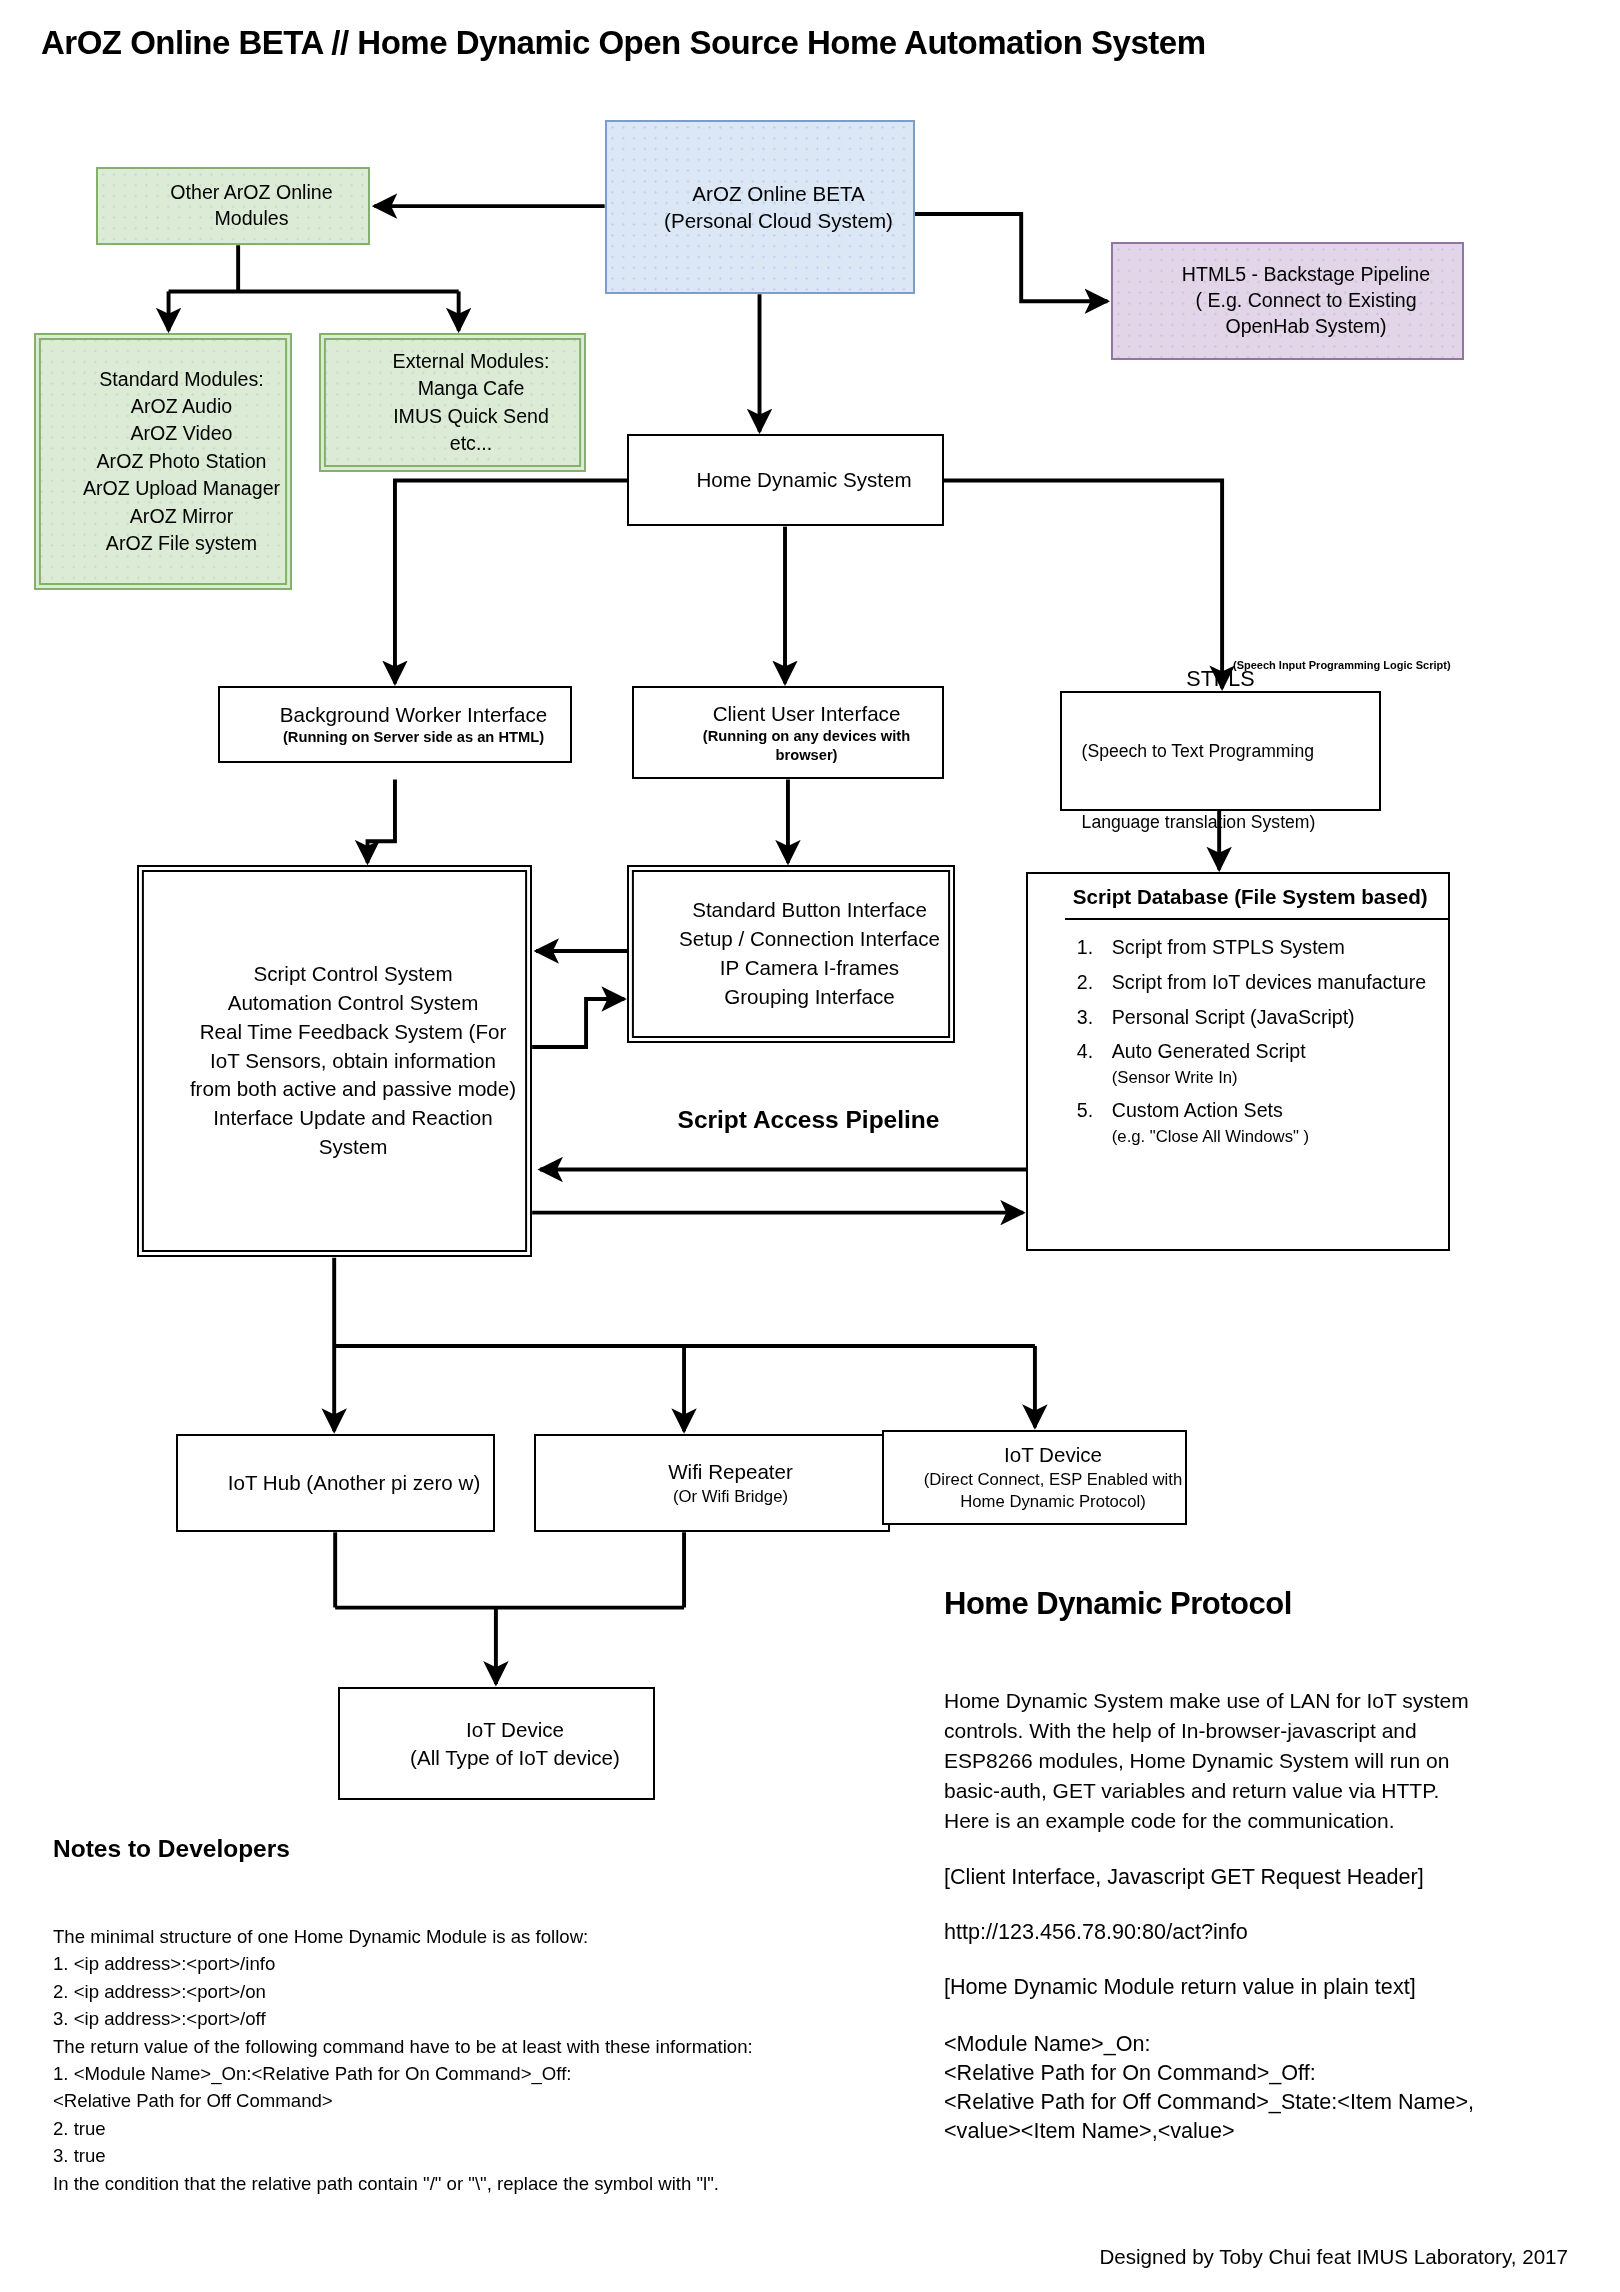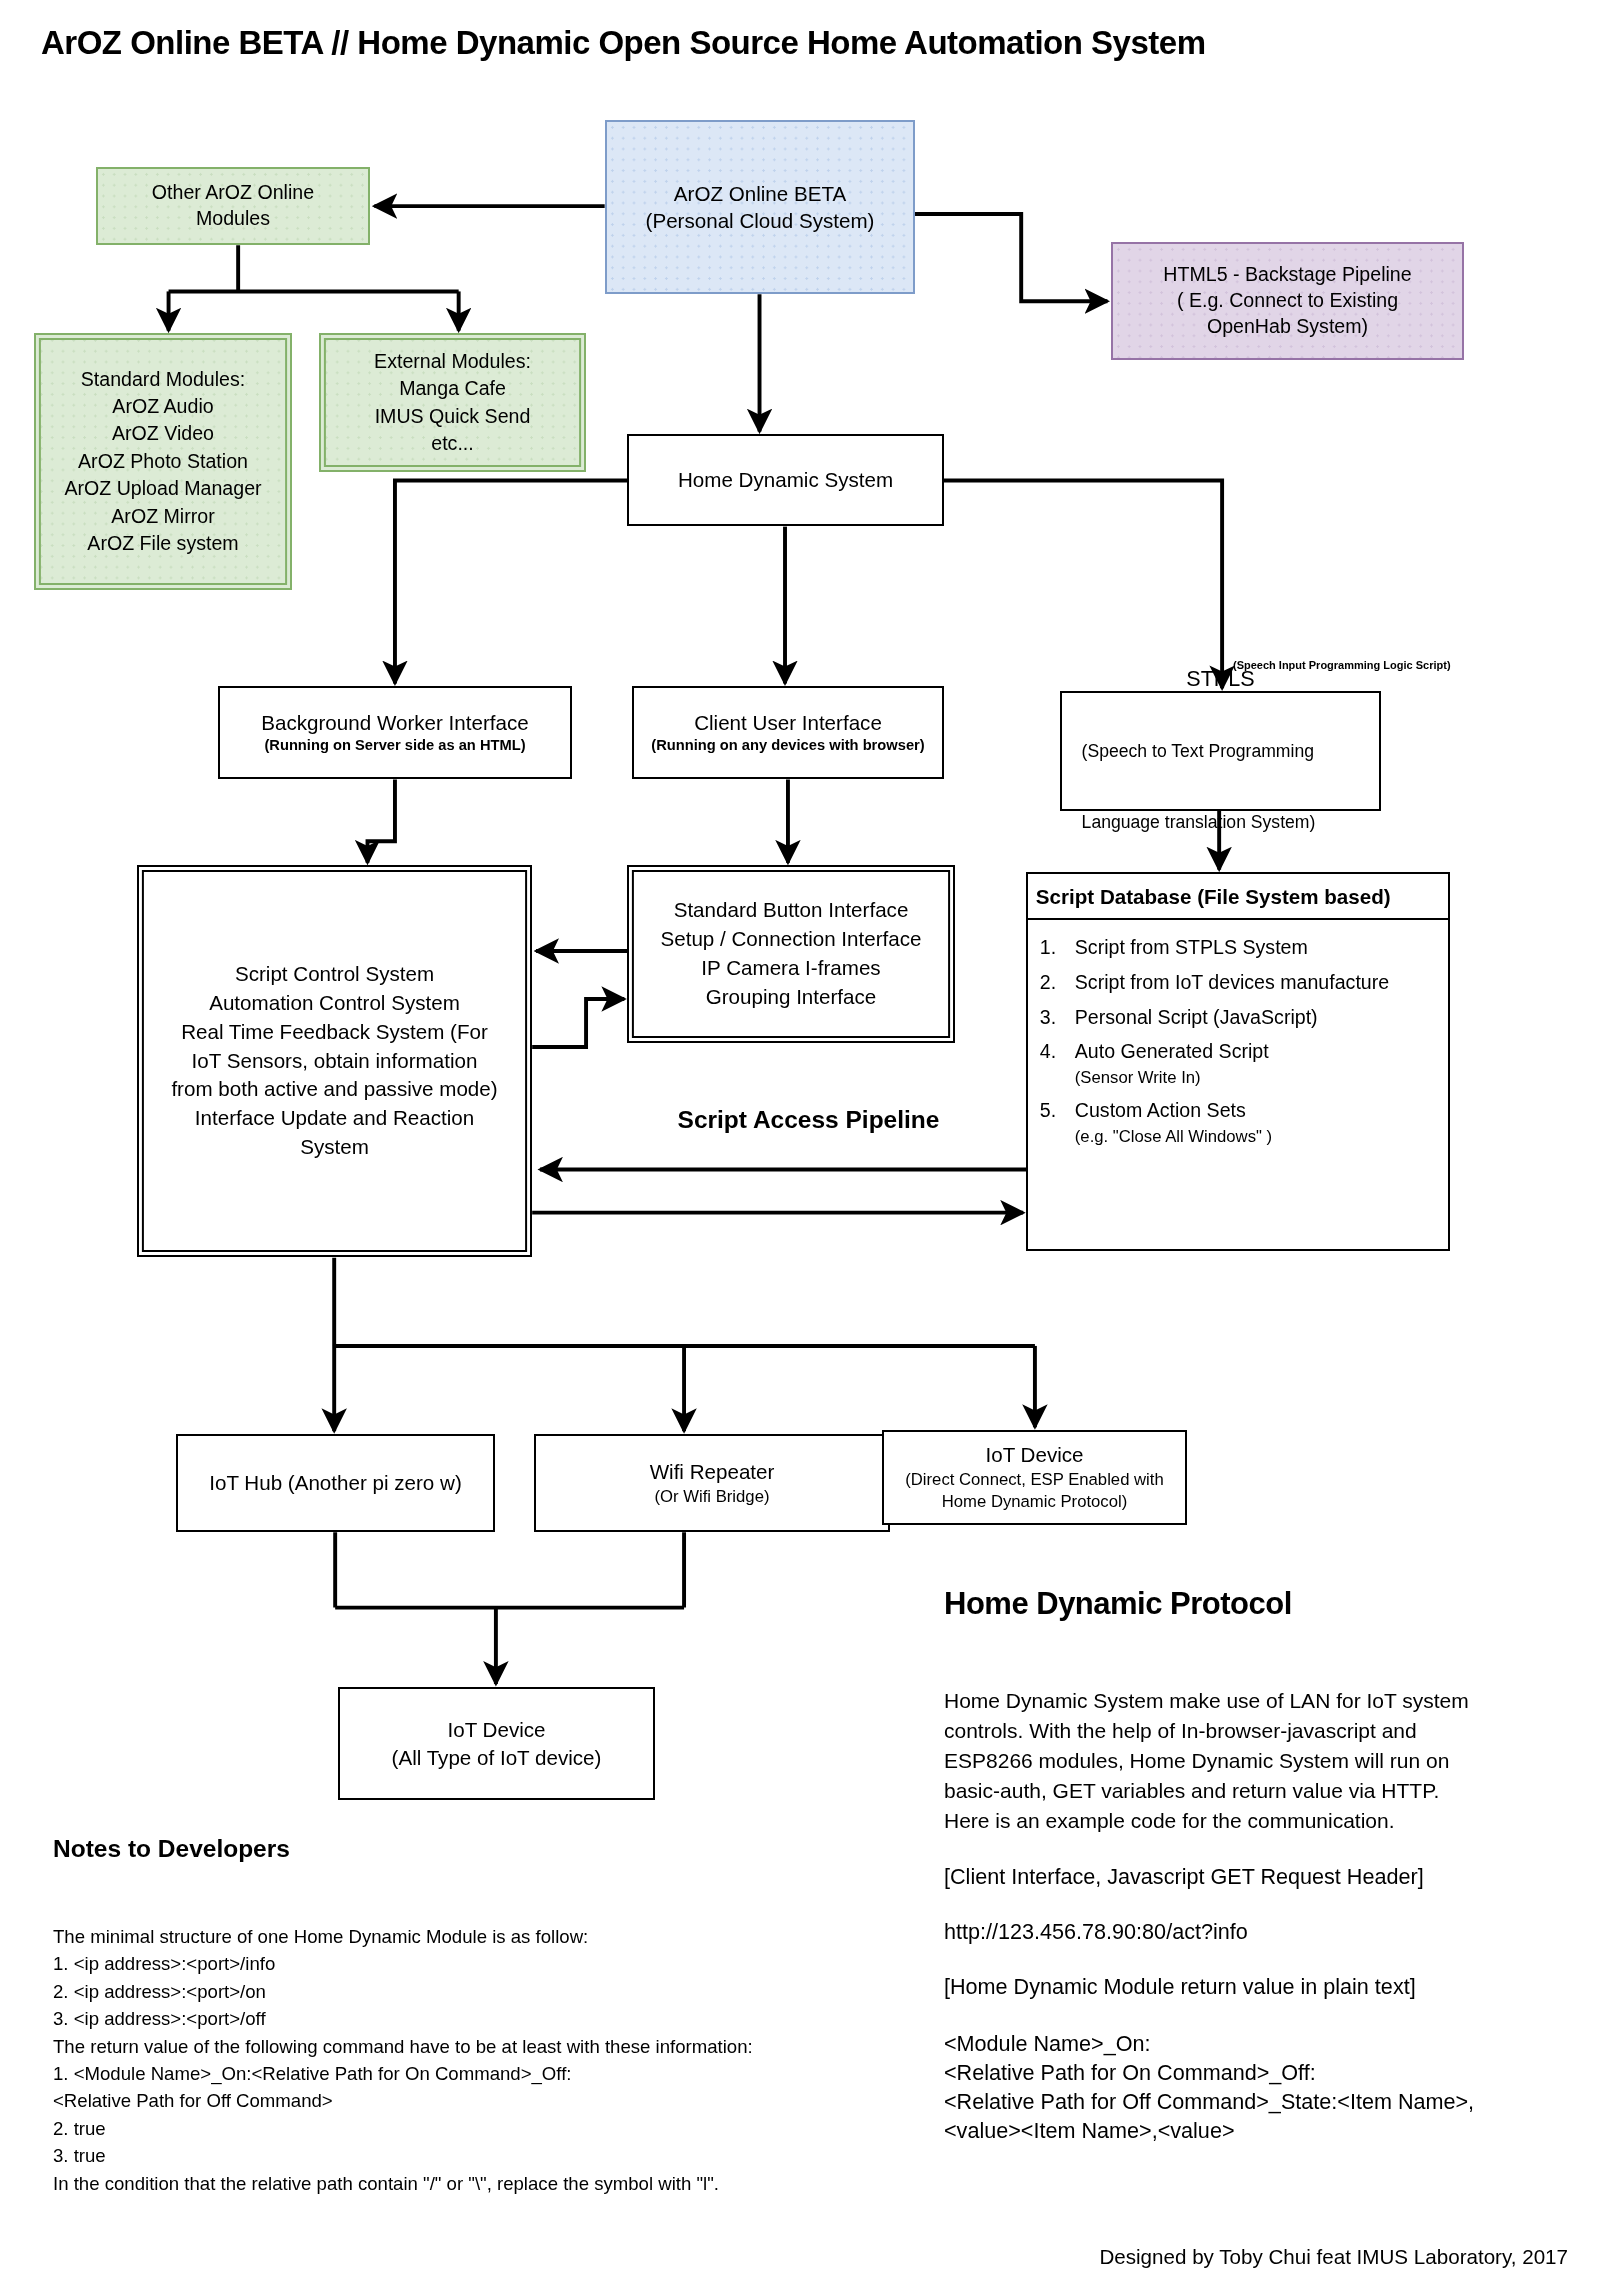--- a/index.html
+++ b/index.html
@@ -5,21 +5,21 @@
   html,body{margin:0;padding:0;}
   body{
     width:1620px;height:2293px;position:relative;background:#ffffff;
     font-family:"Liberation Sans","DejaVu Sans",sans-serif;color:#000;
     overflow:hidden;
   }
   #wires{position:absolute;left:0;top:0;z-index:1;pointer-events:none;}
   .node{
     position:absolute;z-index:2;box-sizing:border-box;
     display:flex;flex-direction:column;justify-content:center;align-items:center;
-    text-align:center;line-height:1.32;font-size:20.6px;background:#fff;
+    text-align:center;line-height:1.32;font-size:20.6px;background:#fff;padding-left:37px;
   }
   .plain{border:2.9px solid #000;}
   .dbl-black{
     border:2.9px solid #000;
     box-shadow: inset 0 0 0 2.9px #fff, inset 0 0 0 4.9px #000;
   }
   .blue{
     background-color:#dce7f6;
     background-image:radial-gradient(#bfd2ec 1.2px, rgba(0,0,0,0) 1.3px);
     background-size:10.8px 10.8px;
@@ -132,21 +132,21 @@
   <div>External Modules:</div>
   <div>Manga Cafe</div>
   <div>IMUS Quick Send</div>
   <div>etc...</div>
 </div>
 
 <div class="node plain" style="left:627px;top:434px;width:317px;height:92px;">
   <div>Home Dynamic System</div>
 </div>
 
-<div class="node plain" style="left:218px;top:686px;width:354px;height:93px;">
+<div class="node plain" style="left:218px;top:686px;width:354px;height:77px;">
   <div>Background Worker Interface</div>
   <div class="sub">(Running on Server side as an HTML)</div>
 </div>
 
 <div class="node plain" style="left:632px;top:686px;width:312px;height:93px;">
   <div>Client User Interface</div>
   <div class="sub">(Running on any devices with browser)</div>
 </div>
 
 <div class="label annot" style="left:1233px;top:659px;">(Speech Input Programming Logic Script)</div>

